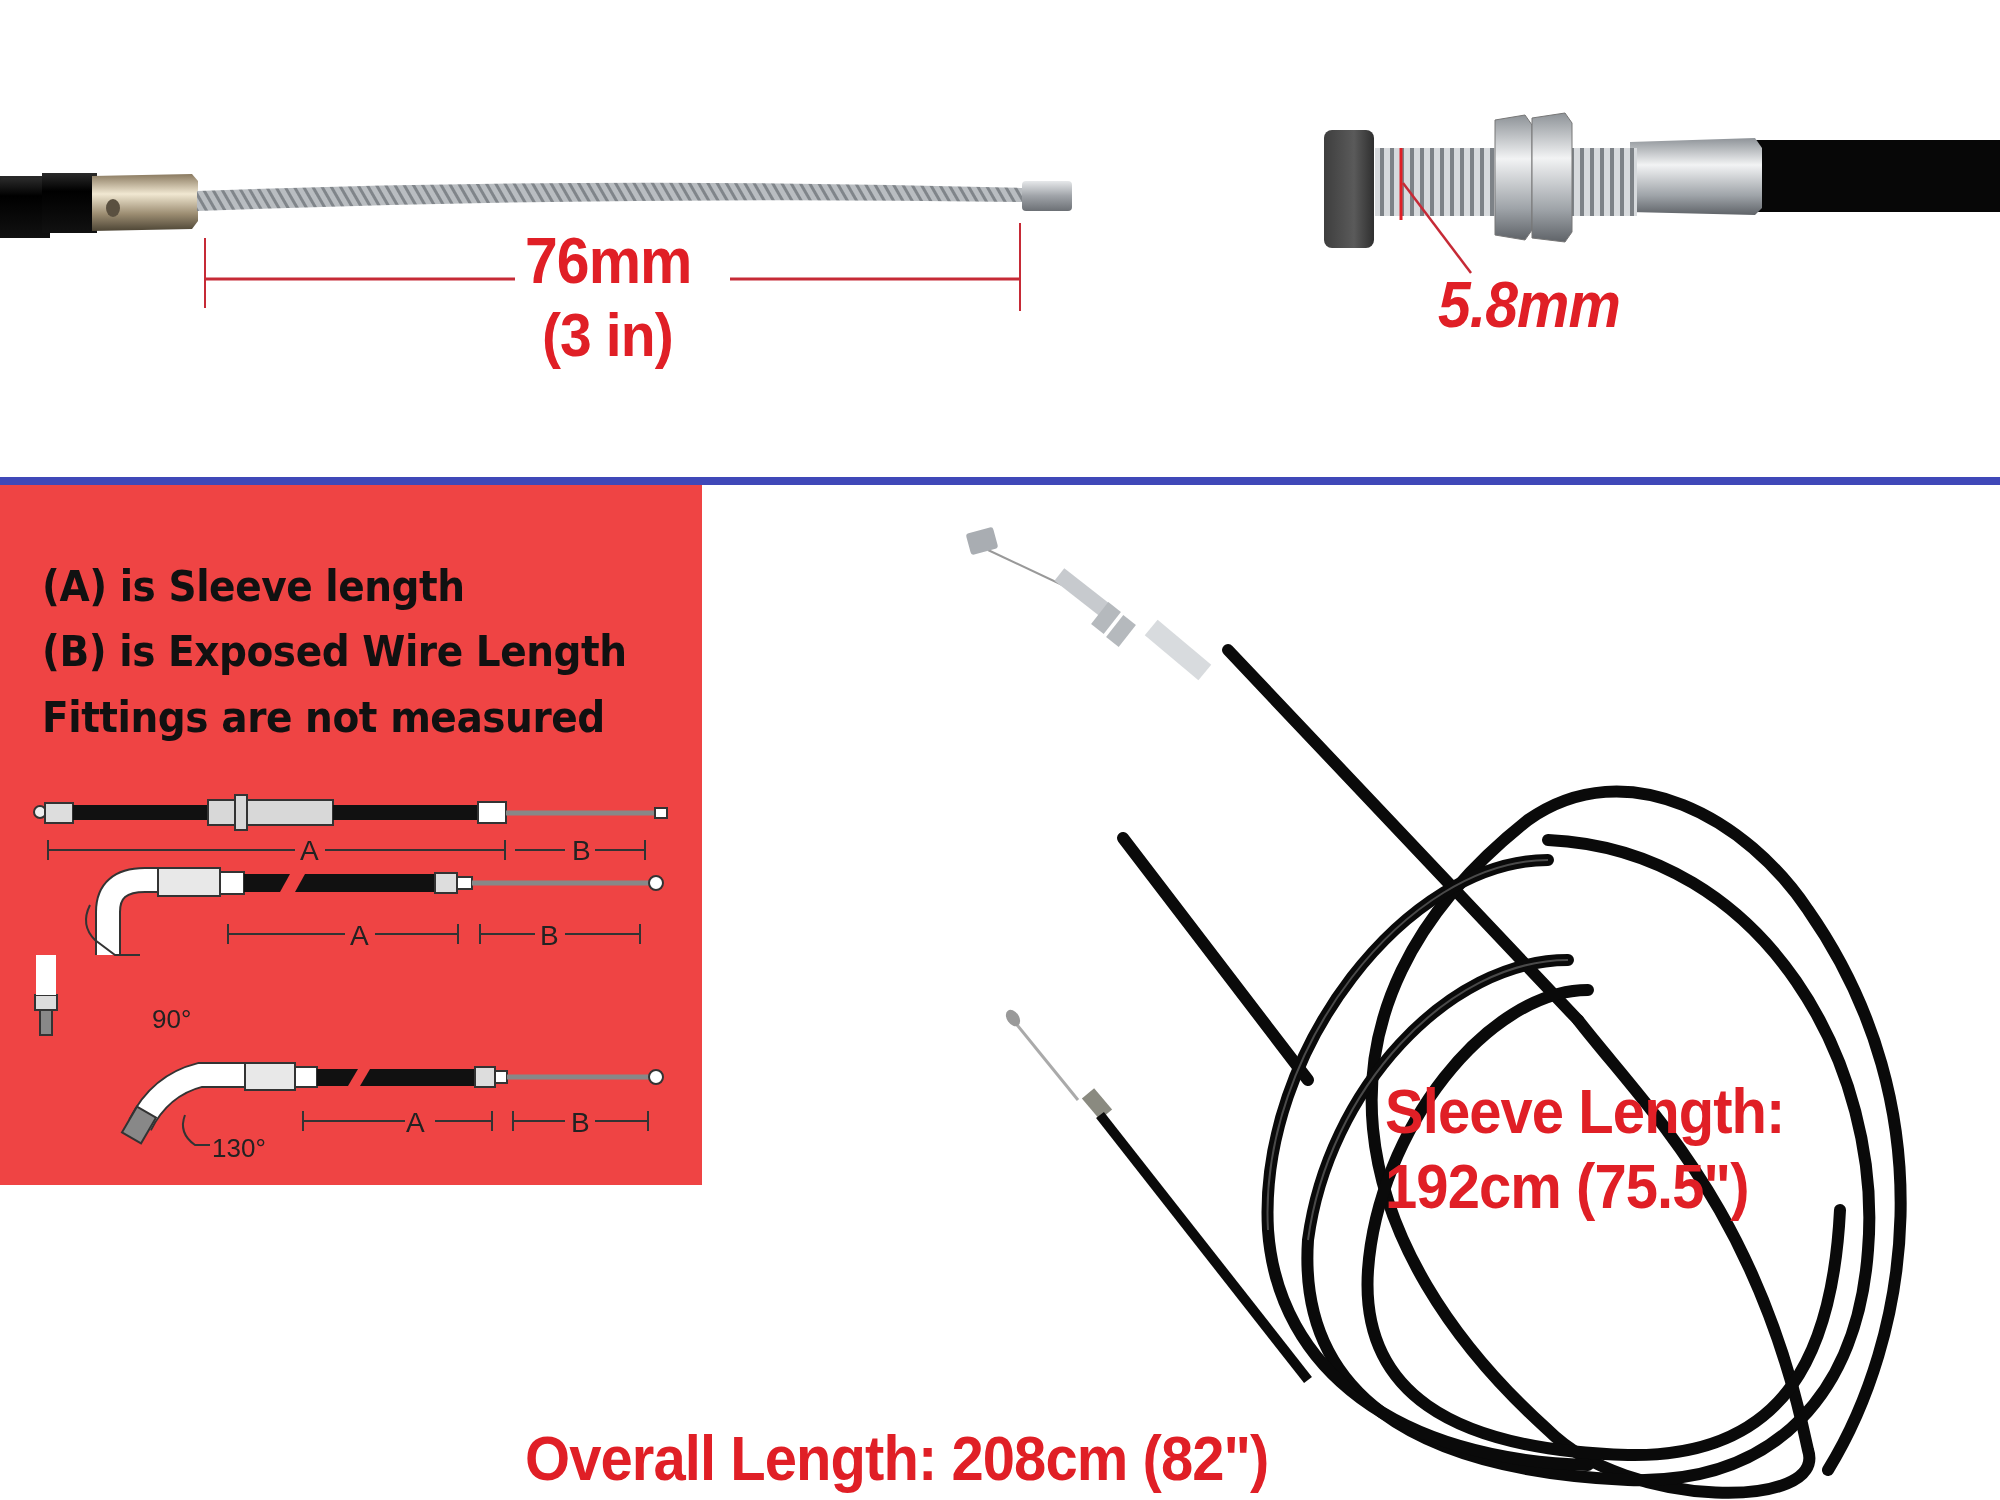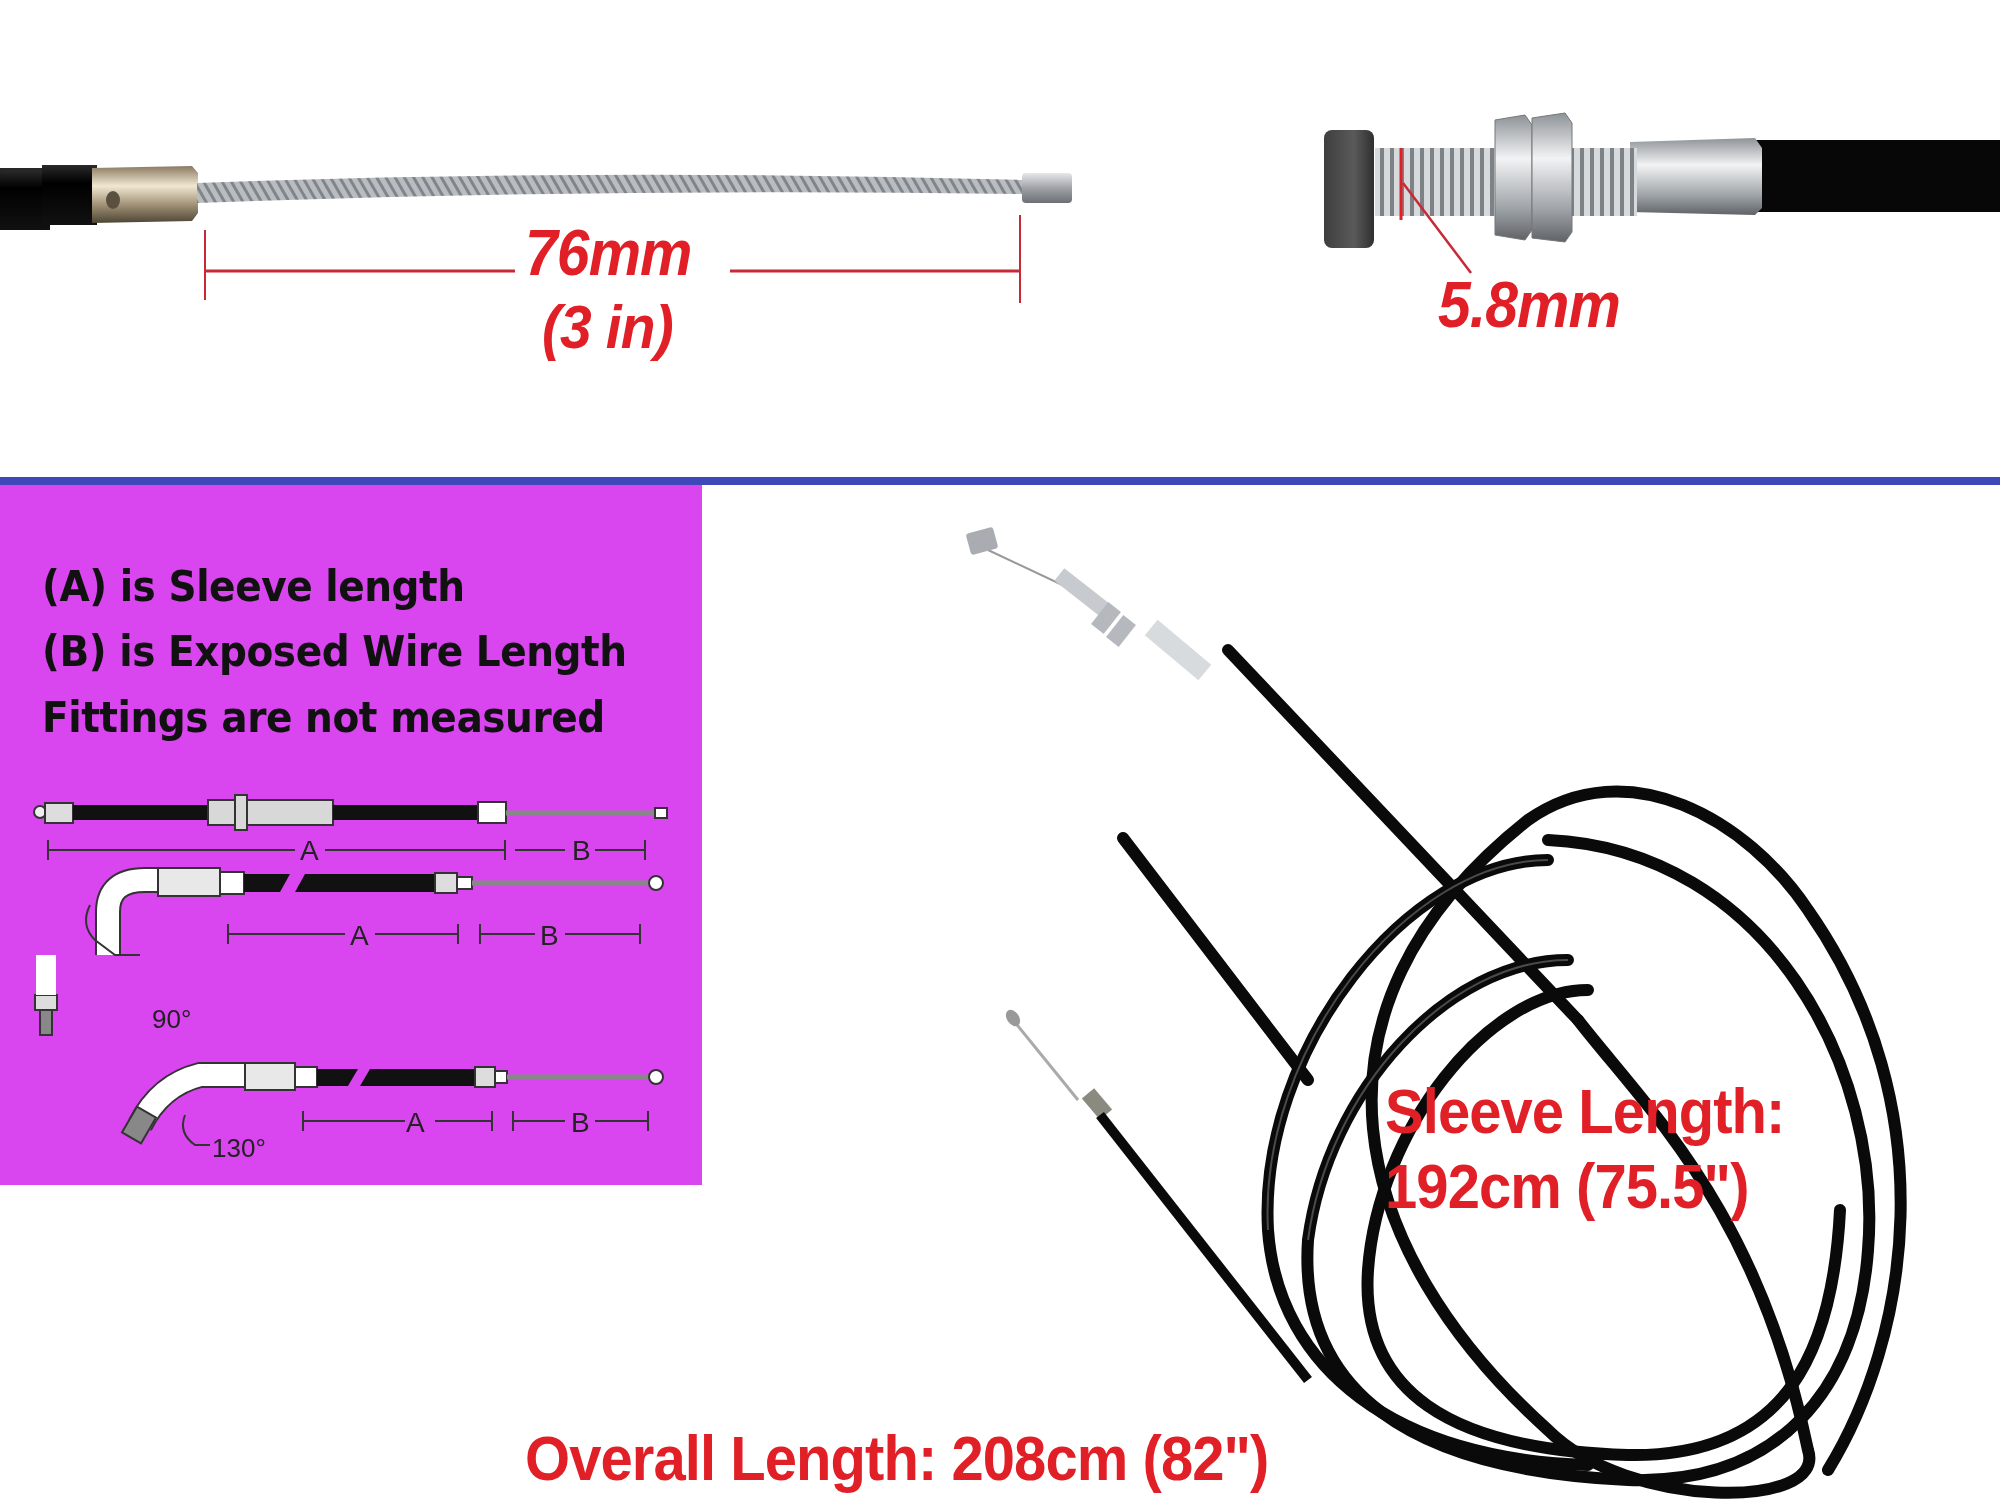--- a/index.html
+++ b/index.html
@@ -9,33 +9,33 @@
       font-family: "Liberation Sans", sans-serif;
     }
     .abs { position: absolute; }
     .red-label {
       position: absolute; color: #e01f26; font-weight: bold;
       font-family: "Liberation Sans", sans-serif; white-space: nowrap;
       transform: scaleX(0.92); transform-origin: left top;
       letter-spacing: -1px;
     }
     .divider { position: absolute; left: 0; top: 477px; width: 2000px; height: 8px; background: #3f48b8; }
-    .panel { position: absolute; left: 0; top: 485px; width: 702px; height: 700px; background: #d946ef; }
+    .panel { position: absolute; left: 0; top: 485px; width: 702px; height: 700px; background: #ef4444; }
     .panel-text {
       position: absolute; left: 42px; color: #111; font-weight: bold;
       font-family: "DejaVu Sans", sans-serif; font-size: 42px; white-space: nowrap;
       transform: scaleX(0.93); transform-origin: left top; letter-spacing: -0.5px;
     }
     svg { position: absolute; left: 0; top: 0; overflow: visible; }
     .diag-label { font-family: "Liberation Sans", sans-serif; font-size: 28px; fill: #222; }
   </style>
 </head>
 <body>
 
-<div class="abs" style="left:0;top:8px;width:1100px;height:470px;font-style:italic;">
+<div class="abs" style="left:0;top:16px;width:1100px;height:470px;">
   <svg width="1100" height="470">
     <defs>
       <linearGradient id="blk" x1="0" y1="0" x2="0" y2="1">
         <stop offset="0" stop-color="#2a2a2a"></stop>
           <stop offset="0.3" stop-color="#000"></stop>
           <stop offset="1" stop-color="#111"></stop>
       </linearGradient>
       <linearGradient id="brass" x1="0" y1="0" x2="0" y2="1">
         <stop offset="0" stop-color="#8a7a60"></stop>
           <stop offset="0.35" stop-color="#f1e8d2"></stop>

